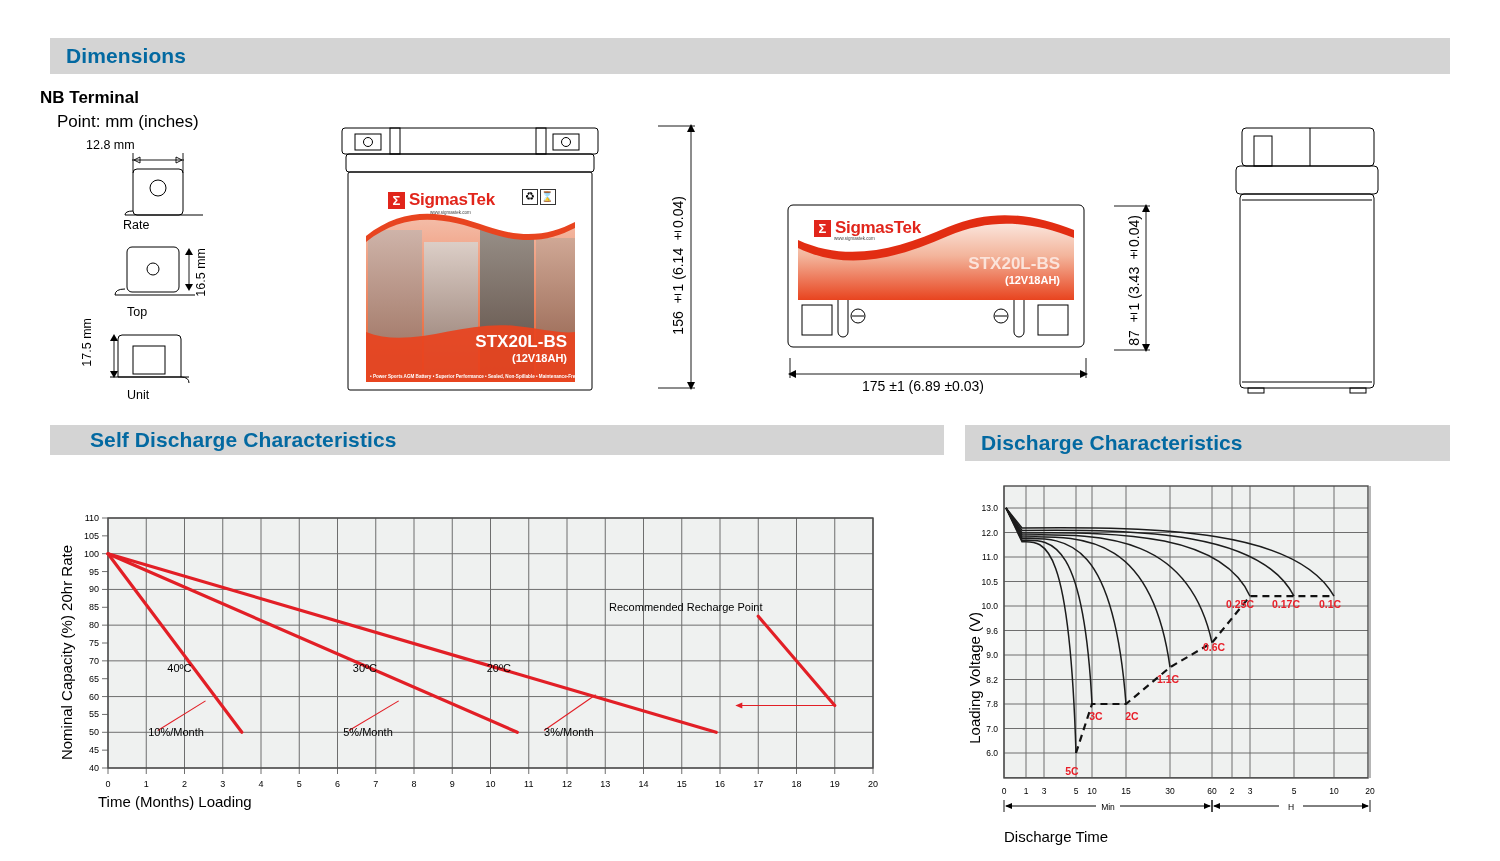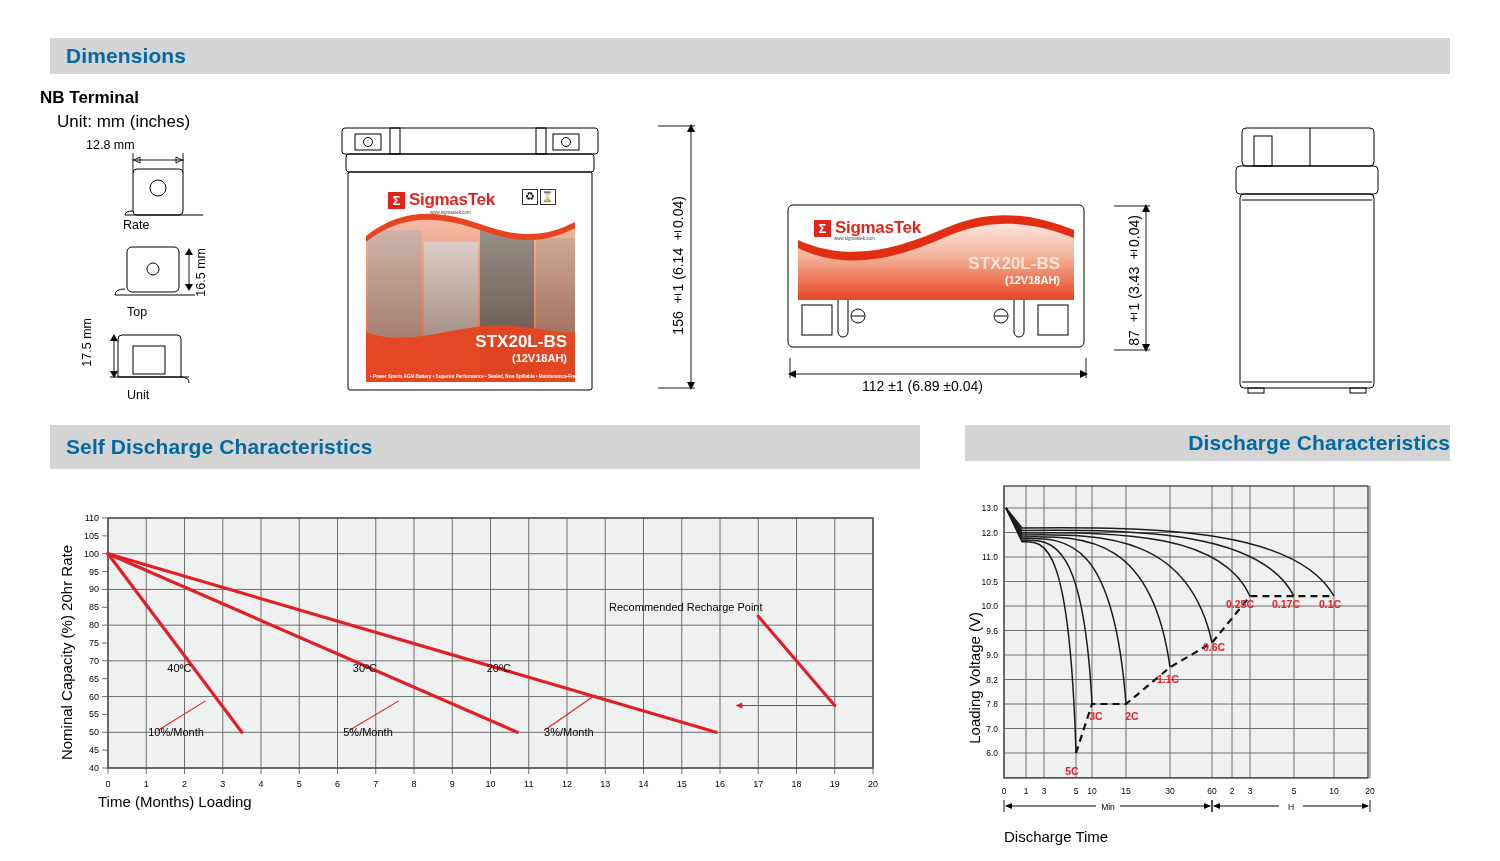--- a/index.html
+++ b/index.html
@@ -26,21 +26,21 @@
   .blkthin{stroke:#000;stroke-width:.9;fill:none;}
 </style>
 </head>
 <body>
 
 <div class="abs section-bar" style="left:50px;top:38px;width:1400px;height:36px;">
   <span>Dimensions</span>
 </div>
 
 <div class="abs subhead" style="left:40px;top:88px;">NB Terminal</div>
-<div class="abs unitline" style="left:57px;top:112px;">Unit: mm (inches)</div>
+<div class="abs unitline" style="left:57px;top:112px;">Point: mm (inches)</div>
 
 <div class="abs" style="left:55px;top:135px;width:250px;height:270px;">
   <svg width="250" height="270" viewBox="0 0 250 270">
 
     <g>
       <line class="blkthin" x1="77" y1="25" x2="129" y2="25"></line>
       <path class="blkthin" d="M79 25 l6 -3 v6 z" fill="#000"></path>
       <path class="blkthin" d="M127 25 l-6 -3 v6 z" fill="#000"></path>
       <line class="blkthin" x1="78" y1="18" x2="78" y2="38"></line>
       <line class="blkthin" x1="128" y1="18" x2="128" y2="38"></line>
@@ -174,37 +174,37 @@
 <div class="abs dimtext vtext" style="left:1126px;top:215px;font-size:14px;">87 ±1 (3.43 ±0.04)</div>
 <div class="abs" style="left:786px;top:356px;">
   <svg width="320" height="26" viewBox="0 0 320 26">
     <line class="blkthin" x1="4" y1="2" x2="4" y2="22"></line>
     <line class="blkthin" x1="300" y1="2" x2="300" y2="22"></line>
     <line class="blkthin" x1="6" y1="18" x2="298" y2="18"></line>
     <path d="M2 18 l8 -4 v8 z" fill="#000"></path>
       <path d="M302 18 l-8 -4 v8 z" fill="#000"></path>
   </svg>
 </div>
-<div class="abs dimtext" style="left:862px;top:378px;font-size:14px;">112 ±1 (6.89 ±0.04)</div>
+<div class="abs dimtext" style="left:862px;top:378px;font-size:14px;">175 ±1 (6.89 ±0.03)</div>
 
 <div class="abs" style="left:1232px;top:126px;width:160px;height:270px;">
   <svg width="160" height="272" viewBox="0 0 160 272">
     <rect class="blk" x="10" y="2" width="132" height="38" rx="4" fill="#fff"></rect>
     <rect class="blk" x="22" y="10" width="18" height="30" fill="#fff"></rect>
     <line class="blk" x1="78" y1="2" x2="78" y2="40"></line>
     <rect class="blk" x="4" y="40" width="142" height="28" rx="4" fill="#fff"></rect>
     <rect class="blk" x="8" y="68" width="134" height="194" rx="4" fill="#fff"></rect>
     <line class="blk" x1="10" y1="74" x2="140" y2="74"></line>
     <line class="blk" x1="10" y1="256" x2="140" y2="256"></line>
     <rect class="blk" x="16" y="262" width="16" height="5" fill="#fff"></rect>
     <rect class="blk" x="118" y="262" width="16" height="5" fill="#fff"></rect>
   </svg>
 </div>
 
-<div class="abs section-bar" style="left:50px;top:425px;width:870px;height:44px;">
+<div class="abs section-bar" style="left:50px;top:425px;width:870px;height:30px;padding-left:24px;">
   <span>Self Discharge Characteristics</span>
 </div>
 
 <div class="abs chart-axis-title vtext" style="left:58px;top:545px;font-size:15px;">Nominal Capacity (%) 20hr Rate</div>
 
 <div class="abs" style="left:78px;top:510px;">
   <svg id="sdchart" width="800" height="290" viewBox="0 0 800 290">
       <rect x="30" y="8" width="765" height="250" fill="#eff1f0"></rect>
       <line x1="30" y1="258" x2="795" y2="258" class="gridline"></line>
       <line x1="30" y1="222.28571428571428" x2="795" y2="222.28571428571428" class="gridline"></line>
@@ -321,21 +321,21 @@
       <text x="274.8" y="161.57142857142856" class="ann">30ºC</text>
       <text x="408.675" y="161.57142857142856" class="ann">20ºC</text>
       <text x="70.1625" y="225.85714285714286" class="ann">10%/Month</text>
       <text x="265.23749999999995" y="225.85714285714286" class="ann">5%/Month</text>
       <text x="466.05000000000007" y="225.85714285714286" class="ann">3%/Month</text>
       <text x="531.075" y="100.85714285714286" class="ann">Recommended Recharge Point</text>
     </svg>
 </div>
 <div class="abs chart-axis-title" style="left:98px;top:793px;font-size:15px;">Time (Months) Loading</div>
 
-<div class="abs section-bar" style="left:965px;top:425px;width:485px;height:36px;justify-content:flex-end;">
+<div class="abs section-bar" style="left:965px;top:425px;width:485px;height:36px;">
   <span>Discharge Characteristics</span>
 </div>
 
 <div class="abs chart-axis-title vtext" style="left:966px;top:612px;font-size:15px;">Loading  Voltage (V)</div>
 
 <div class="abs" style="left:956px;top:478px;">
   <svg id="dchart" width="420" height="370" viewBox="0 0 420 370">
       <rect x="48" y="8" width="364" height="292" fill="#eff1f0"></rect>
       <line x1="48" y1="30" x2="412" y2="30" class="gridline"></line>
       <text x="42" y="33" class="tickD" text-anchor="end">13.0</text>

